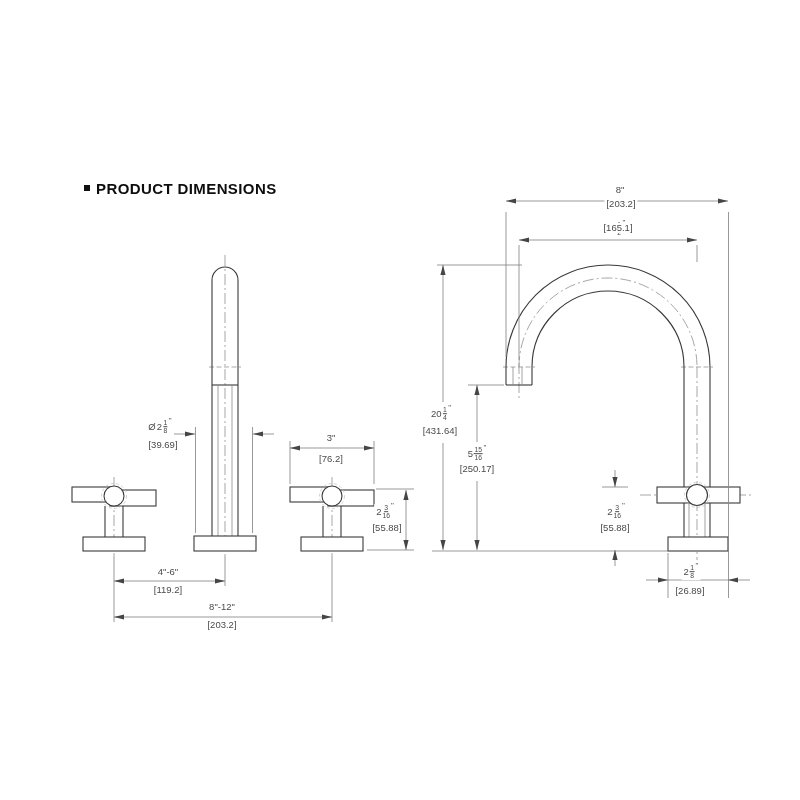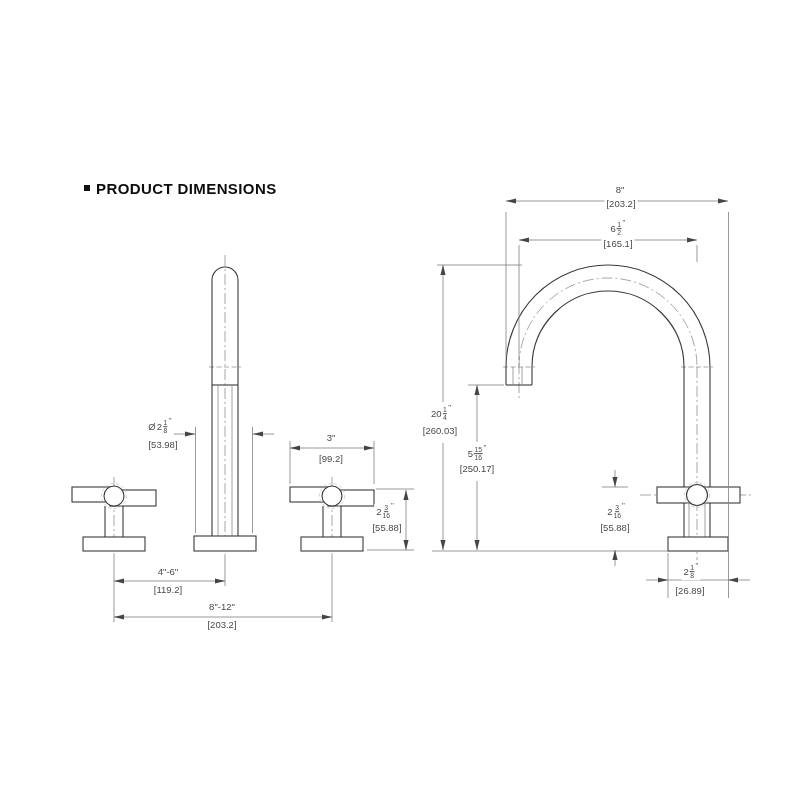--- a/index.html
+++ b/index.html
@@ -171,24 +171,24 @@
 
   <div class="lbl" style="left:160px;top:427px">
     <span class="pfx">Ø</span>
       <span>2</span>
       <span class="frac">
         <span class="fn">1</span>
         <span class="fd">8</span>
       </span>
       <span class="un">"</span>
   </div>
-  <div class="lbl" style="left:163px;top:445px">[53.98]</div>
+  <div class="lbl" style="left:163px;top:445px">[39.69]</div>
 
   <div class="lbl" style="left:331px;top:438px">3"</div>
-  <div class="lbl" style="left:331px;top:459px">[99.2]</div>
+  <div class="lbl" style="left:331px;top:459px">[76.2]</div>
 
   <div class="lbl" style="left:385px;top:512px">
     <span>2</span>
       <span class="frac">
         <span class="fn">3</span>
         <span class="fd">16</span>
       </span>
       <span class="un">"</span>
   </div>
   <div class="lbl" style="left:387px;top:528px">[55.88]</div>
@@ -203,31 +203,31 @@
   <div class="lbl" style="left:621px;top:204px">[203.2]</div>
 
   <div class="lbl" style="left:618px;top:229px">
     <span>6</span>
       <span class="frac">
         <span class="fn">1</span>
         <span class="fd">2</span>
       </span>
       <span class="un">"</span>
   </div>
-  <div class="lbl" style="left:618px;top:244px">[165.1]</div>
+  <div class="lbl" style="left:618px;top:228px">[165.1]</div>
 
   <div class="lbl" style="left:441px;top:414px">
     <span>20</span>
       <span class="frac">
         <span class="fn">1</span>
         <span class="fd">4</span>
       </span>
       <span class="un">"</span>
   </div>
-  <div class="lbl" style="left:440px;top:431px">[260.03]</div>
+  <div class="lbl" style="left:440px;top:431px">[431.64]</div>
 
   <div class="lbl" style="left:477px;top:454px">
     <span>5</span>
       <span class="frac">
         <span class="fn">15</span>
         <span class="fd">16</span>
       </span>
       <span class="un">"</span>
   </div>
   <div class="lbl" style="left:477px;top:469px">[250.17]</div>

